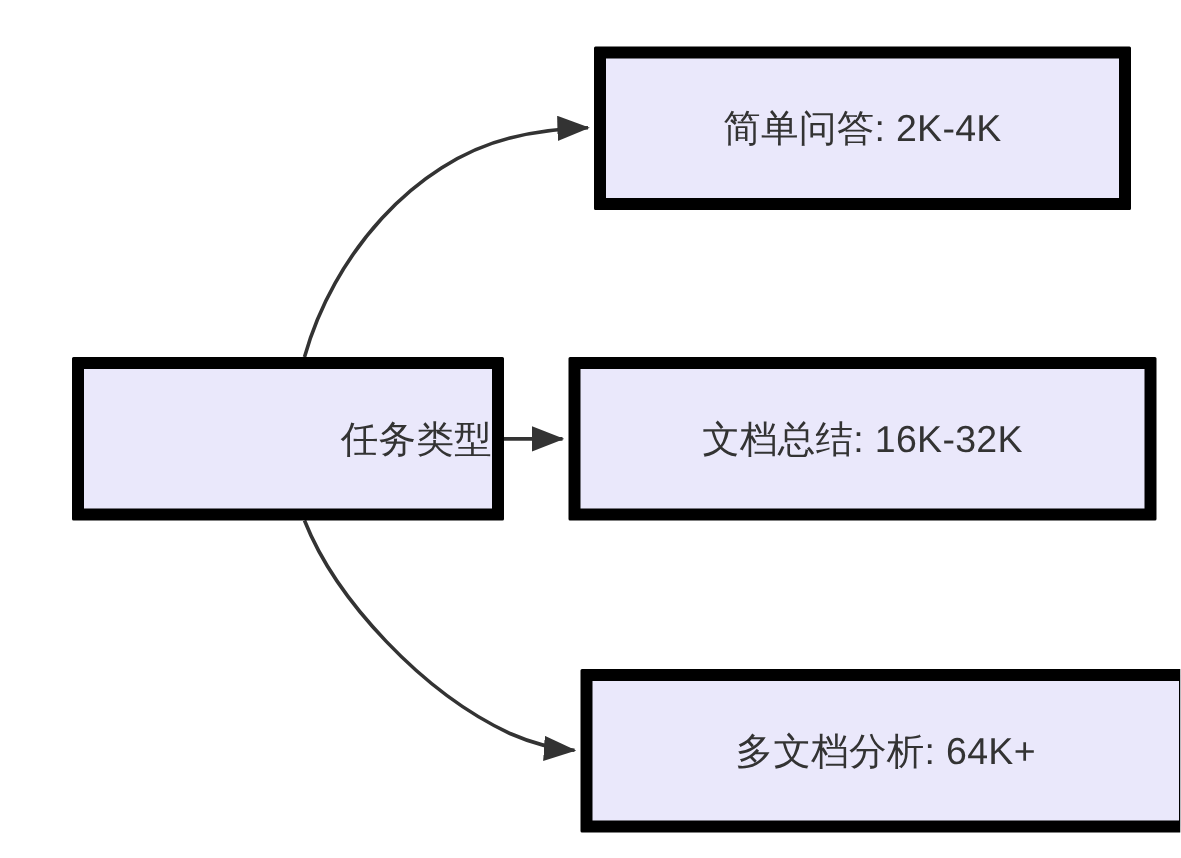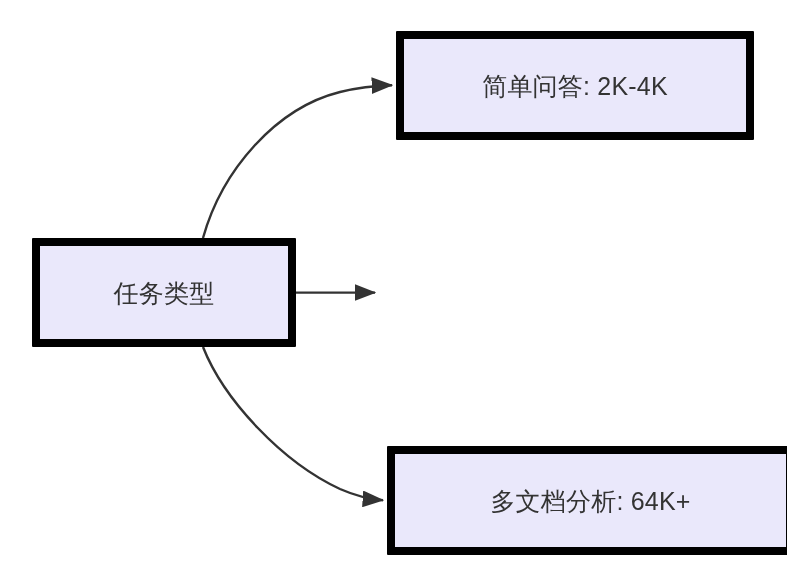--- a/index.html
+++ b/index.html
@@ -34,21 +34,21 @@
     justify-content: center;
     color: #333333;
     font-size: 25px;
     line-height: 1.2;
     letter-spacing: 0.2px;
     white-space: nowrap;
   }
   .node-label {
     display: block;
   }
-  #node-root     { left: 32px;  top: 238px; width: 264px; height: 109px; }
+  #node-root     { left: 48px;  top: 238px; width: 288px; height: 109px; justify-content: flex-end; }
   #node-simple   { left: 396px; top: 31px;  width: 358px; height: 109px; }
   #node-doc      { left: 379px; top: 238px; width: 392px; height: 109px; }
   #node-multidoc { left: 387px; top: 446px; width: 407px; height: 109px; }
 </style>
 </head>
 <body>
 
 <div id="canvas">
 
   <svg class="edge-layer" viewBox="0 0 787 572" width="787" height="572" xmlns="http://www.w3.org/2000/svg">
@@ -66,18 +66,21 @@
   </svg>
 
   <div class="node" id="node-root">
     <span class="node-label">任务类型</span>
   </div>
 
   <div class="node" id="node-simple">
     <span class="node-label">简单问答: 2K-4K</span>
   </div>
 
+  <div class="node" id="node-doc">
+    <span class="node-label">文档总结: 16K-32K</span>
+  </div>
 
   <div class="node" id="node-multidoc">
     <span class="node-label">多文档分析: 64K+</span>
   </div>
 
 </div>
 
 </body></html>

